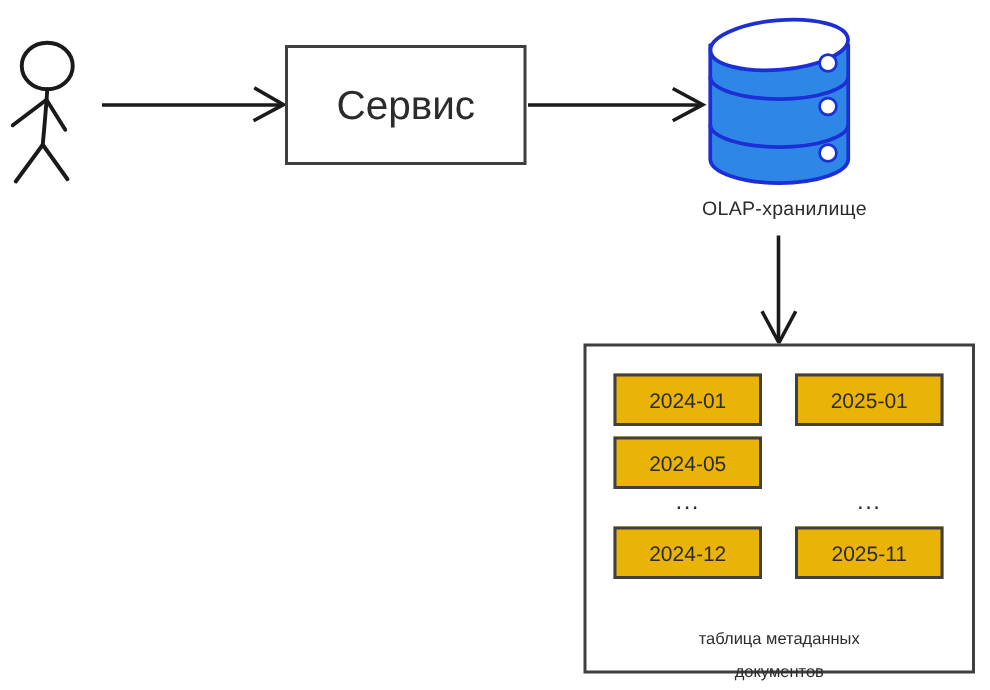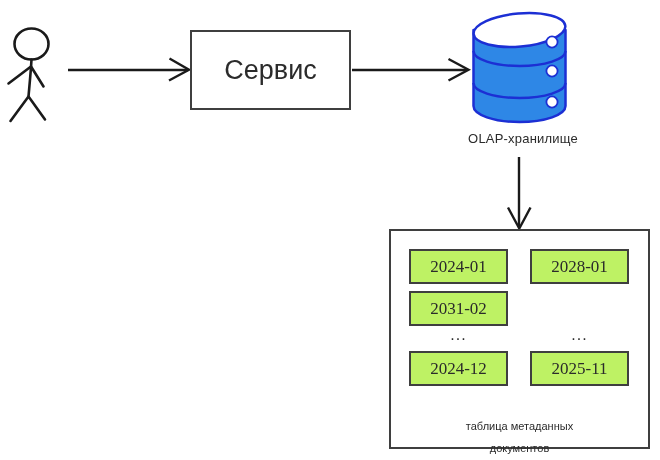--- a/index.html
+++ b/index.html
@@ -53,27 +53,26 @@
     position: absolute;
     left: 389px; top: 229px;
     width: 261px; height: 220px;
     border: 2px solid var(--box-border, #3f3f3f);
     background: #fff;
   }
   .cell {
     position: absolute;
     width: 99px; height: 35px;
     border: 2px solid var(--box-border, #3f3f3f);
-    background: #bef264;
+    background: #eab308;
     display: flex;
     align-items: center;
     justify-content: center;
-    font-size: 17px;
+    font-size: 14px;
     color: var(--text-ink, #2b2b2b);
-    font-family: Liberation Serif, serif;
   }
   .colA { left: 18px; }
   .colB { left: 139px; }
   .row1 { top: 18px; }
   .row2 { top: 60px; }
   .row3 { top: 120px; }
   .dots {
     position: absolute;
     width: 99px; height: 18px;
     top: 97px;
@@ -134,22 +133,22 @@
   </svg>
 
   <div class="service-box">
     <div>Сервис</div>
   </div>
 
   <div class="olap-label">OLAP-хранилище</div>
 
   <div class="meta-box">
     <div class="cell colA row1">2024-01</div>
-    <div class="cell colB row1">2028-01</div>
-    <div class="cell colA row2">2031-02</div>
+    <div class="cell colB row1">2025-01</div>
+    <div class="cell colA row2">2024-05</div>
     <div class="dots colA">...</div>
     <div class="dots colB">...</div>
     <div class="cell colA row3">2024-12</div>
     <div class="cell colB row3">2025-11</div>
     <div class="caption">
       <div>таблица метаданных</div>
       <div>документов</div>
     </div>
   </div>
 

